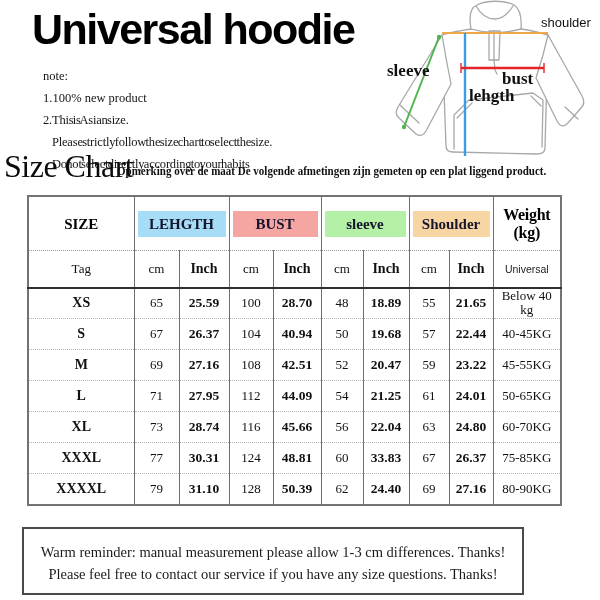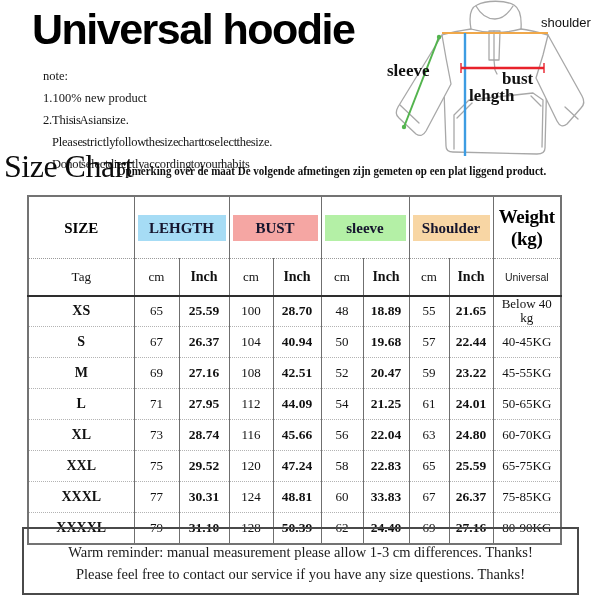--- a/index.html
+++ b/index.html
@@ -53,32 +53,32 @@
   tr.r-data  { height:31px; }
   tr.r-head th { border-bottom:1px dotted #9a9a9a; padding:0; }
   tr.r-tag  td { border-bottom:2px solid #2e2e2e; }
   tr.r-data td { border-bottom:1px dotted #b3b3b3; }
   tr.r-last td { border-bottom:none; }
   .chip {
     display:block; margin:4px 3px; padding:5px 0 4px;
     font-weight:bold; font-size:15px; color:#15152e;
   }
   .chip.plain { color:#000; }
-  .chip.wkg { font-size:19px; letter-spacing:-0.3px; }
+  .chip.wkg { font-size:16px; letter-spacing:-0.3px; }
   td.c-tag { font-size:13px; }
   td.c-cmh { font-size:13px; }
   td.c-inh { font-size:14px; font-weight:bold; }
   td.c-uni { font-family:"Liberation Sans", sans-serif; font-size:10.5px; color:#222; }
   td.c-size { font-size:14px; font-weight:bold; }
   td.c-cm  { font-size:13px; }
   td.c-in  { font-size:13.5px; font-weight:bold; }
   td.c-wt  { font-size:13px; line-height:1.15; padding:0 2px; }
   
   .footer {
-    position:absolute; left:22px; top:527px; width:557px; height:68px;
+    position:absolute; left:22px; top:527px; width:502px; height:68px;
     border:2px solid #4a4a4a; text-align:center; padding-top:12px;
     font-size:14.5px; line-height:1.55; color:#1a1a1a;
   }
 </style>
 </head>
 <body>
 
 <div class="page">
 
   <div class="title">Universal hoodie</div>
@@ -231,32 +231,20 @@
       <td class="c-in">28.74</td>
       <td class="c-cm">116</td>
       <td class="c-in">45.66</td>
       <td class="c-cm">56</td>
       <td class="c-in">22.04</td>
       <td class="c-cm">63</td>
       <td class="c-in">24.80</td>
       <td class="c-wt">60-70KG</td>
     </tr>
     <tr class="r-data">
-      <td class="c-size">XXL</td>
-      <td class="c-cm">75</td>
-      <td class="c-in">29.52</td>
-      <td class="c-cm">120</td>
-      <td class="c-in">47.24</td>
-      <td class="c-cm">58</td>
-      <td class="c-in">22.83</td>
-      <td class="c-cm">65</td>
-      <td class="c-in">25.59</td>
-      <td class="c-wt">65-75KG</td>
-    </tr>
-    <tr class="r-data">
       <td class="c-size">XXXL</td>
       <td class="c-cm">77</td>
       <td class="c-in">30.31</td>
       <td class="c-cm">124</td>
       <td class="c-in">48.81</td>
       <td class="c-cm">60</td>
       <td class="c-in">33.83</td>
       <td class="c-cm">67</td>
       <td class="c-in">26.37</td>
       <td class="c-wt">75-85KG</td>

